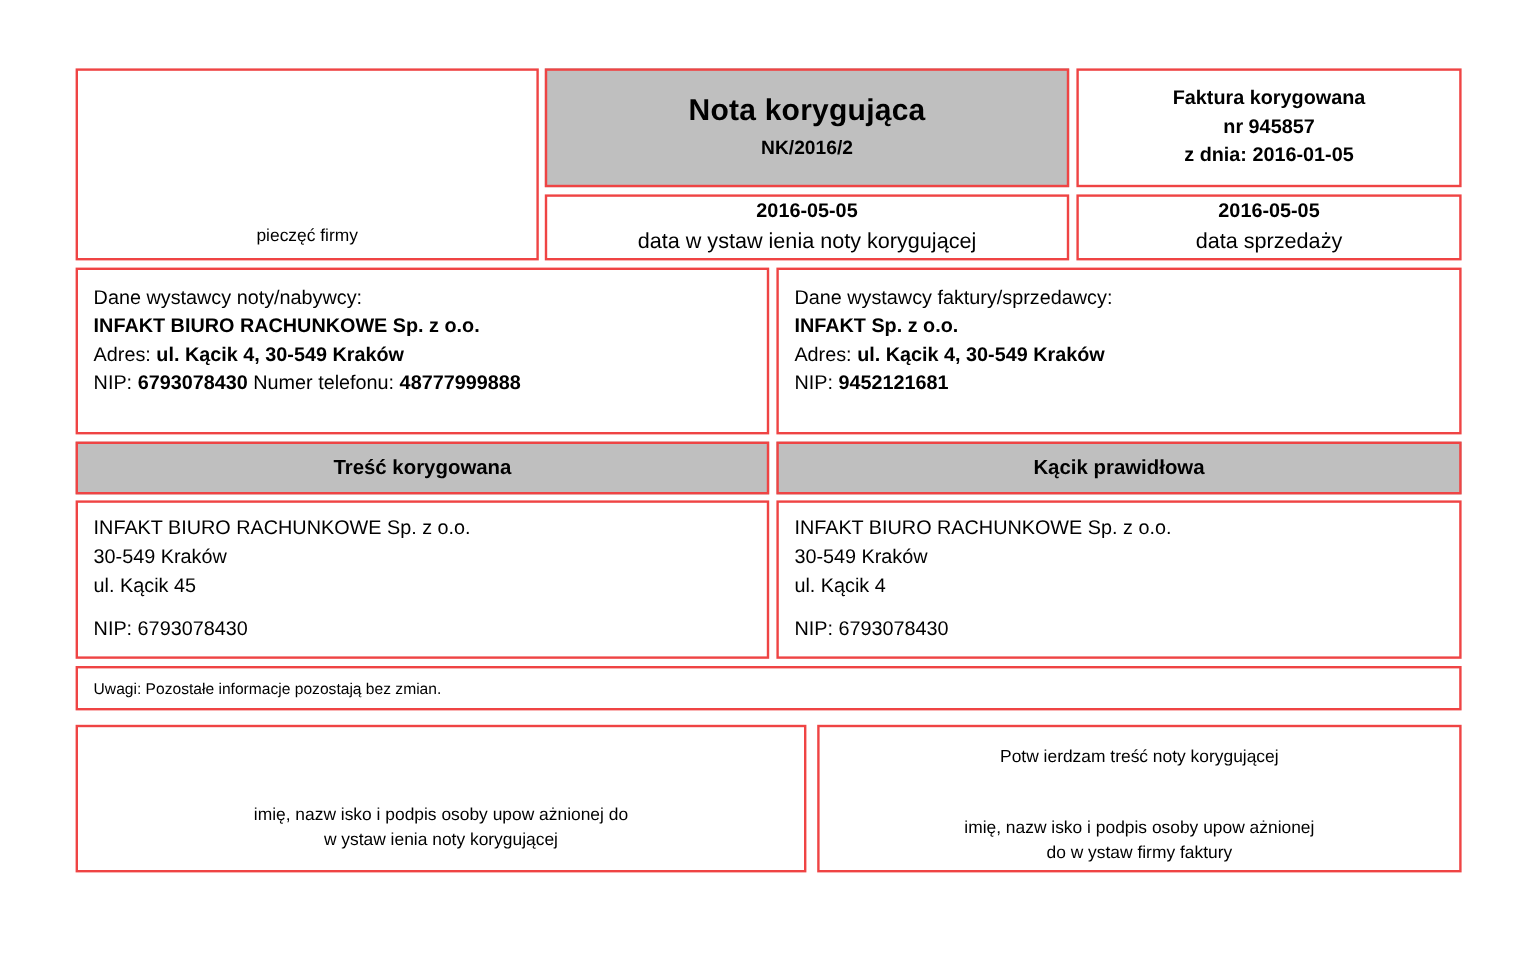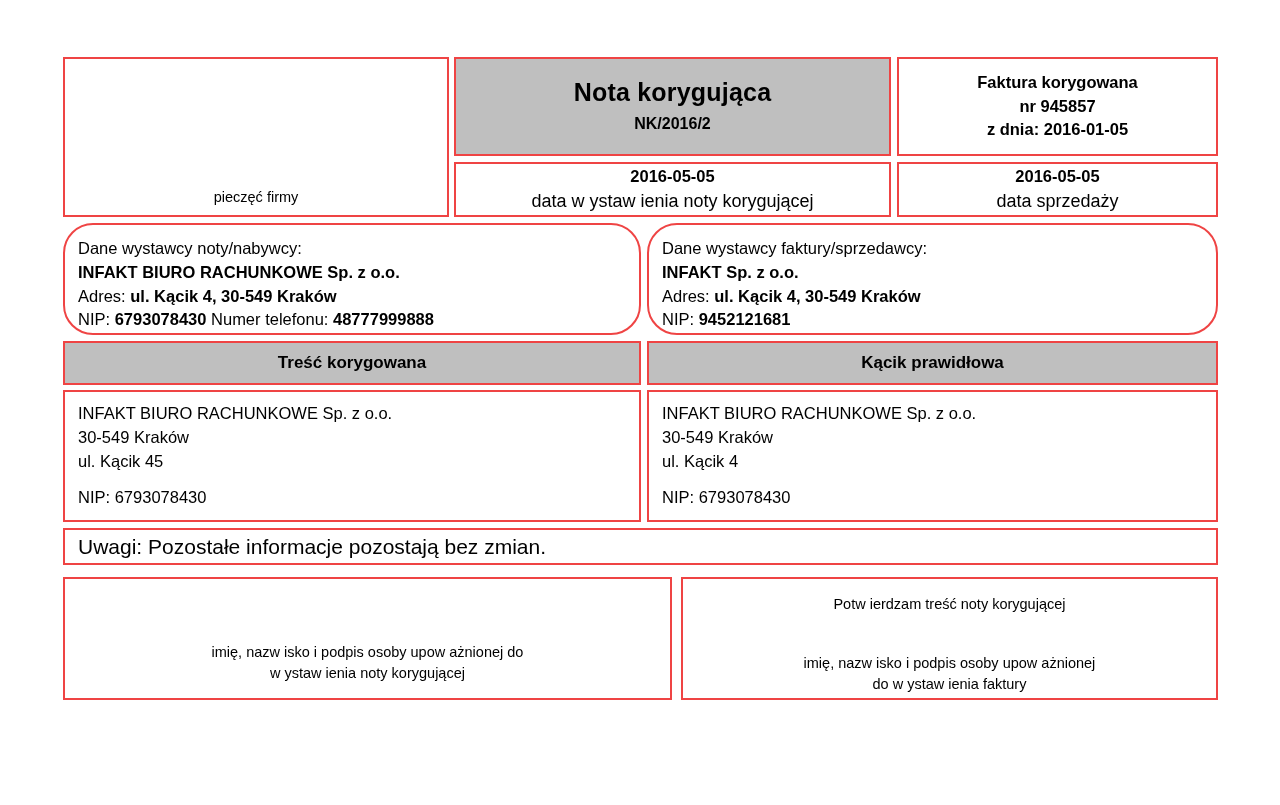--- a/index.html
+++ b/index.html
@@ -113,23 +113,22 @@
     line-height: 1.35;
     margin-top: 2px;
   }
 
   
   .parties-band {
     display: flex;
     margin-top: 6px;
   }
   .party-box {
-    padding: 12px 12px 1px 13px;
+    padding: 12px 12px 28px 13px;
     min-height: 92px;
-    border-radius: 30px;
   }
   .party-left {
     width: 578px;
     margin-right: 6px;
   }
   .party-right {
     width: 571px;
   }
   .party-line {
     font-size: 16.5px;
@@ -184,21 +183,21 @@
   }
   .remarks-box {
     width: 1155px;
     height: 37px;
     display: flex;
     align-items: center;
     padding-left: 13px;
     box-sizing: border-box;
   }
   .remarks-text {
-    font-size: 21px;
+    font-size: 13px;
   }
 
   
   .signature-band {
     display: flex;
     margin-top: 12px;
   }
   .sig-box {
     height: 123px;
     display: flex;
@@ -341,20 +340,20 @@
         <div class="sig-caption">
           <div>imię, nazw isko i podpis osoby upow ażnionej do</div>
           <div>w ystaw ienia noty korygującej</div>
         </div>
       </div>
 
       <div class="cell sig-box sig-right">
         <div class="sig-confirm">Potw ierdzam treść noty korygującej</div>
         <div class="sig-caption">
           <div>imię, nazw isko i podpis osoby upow ażnionej</div>
-          <div>do w ystaw ienia faktury</div>
+          <div>do w ystaw firmy faktury</div>
         </div>
       </div>
 
     </div>
 
   </div>
 </div>
 
 </body></html>

